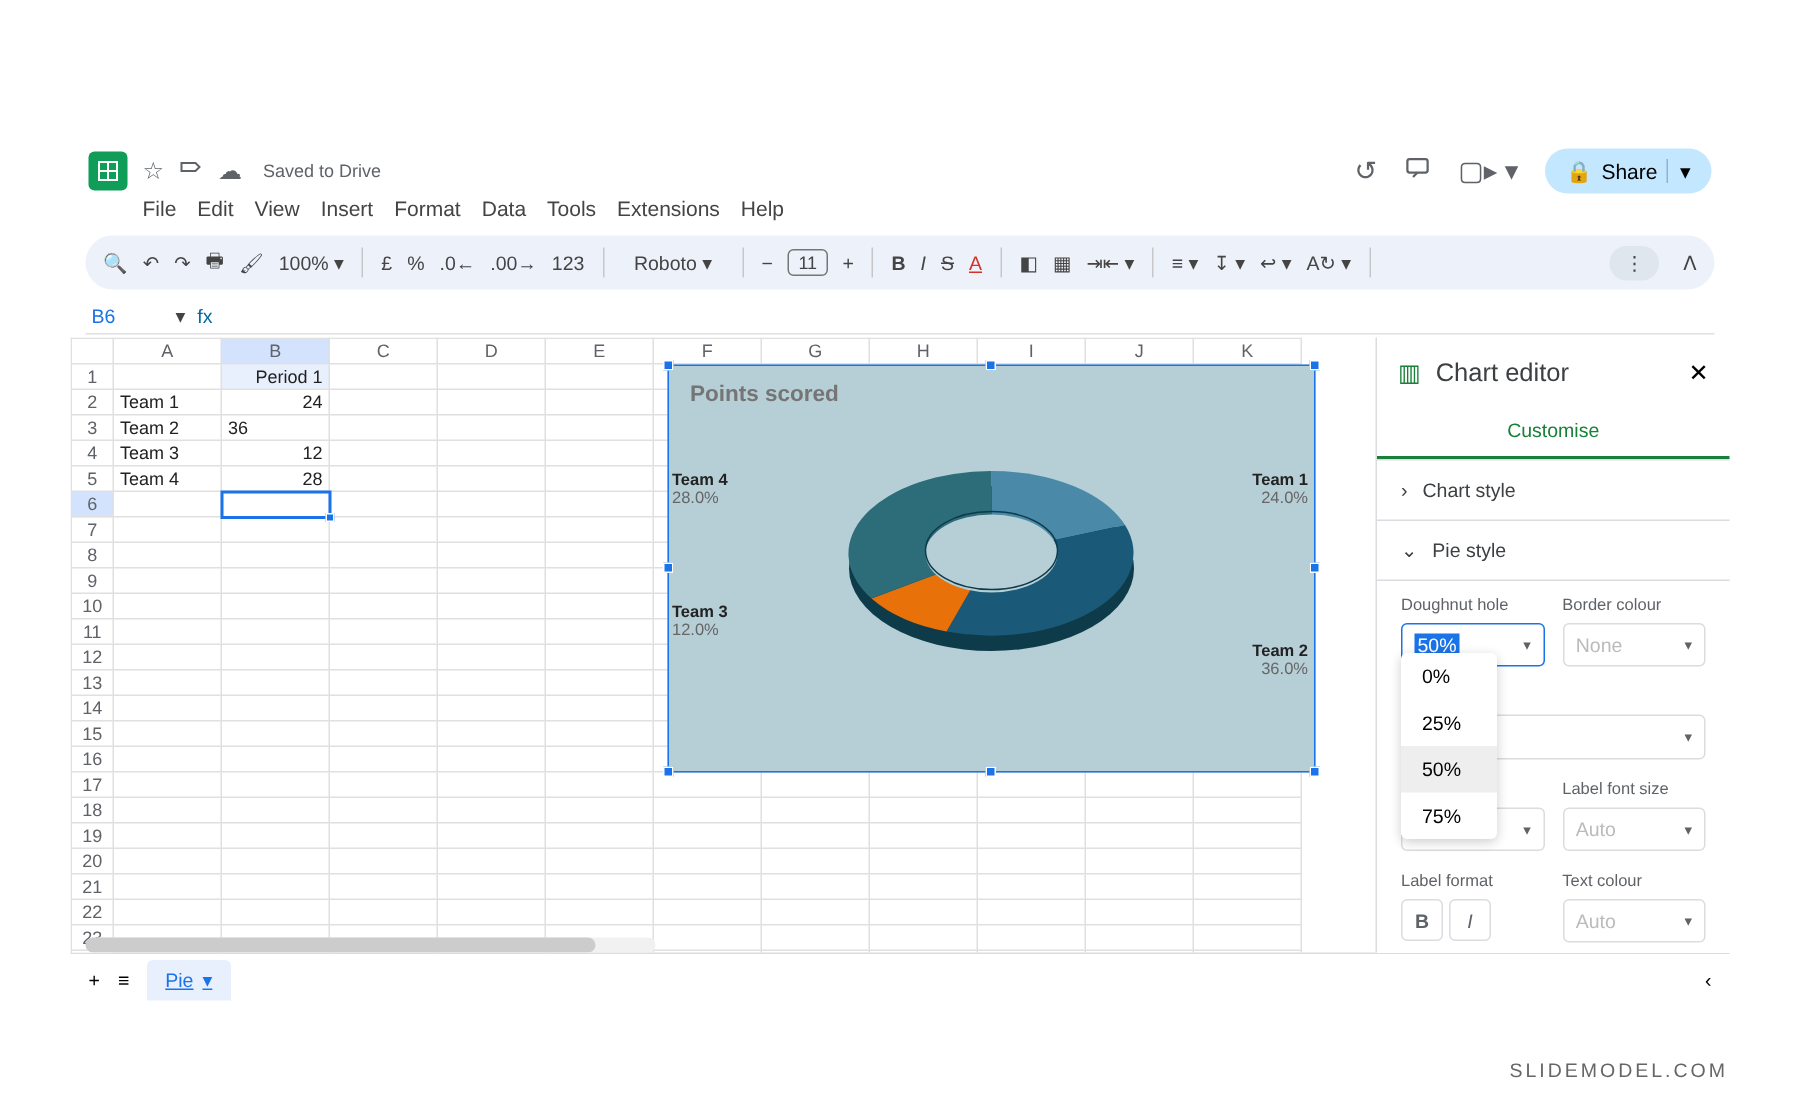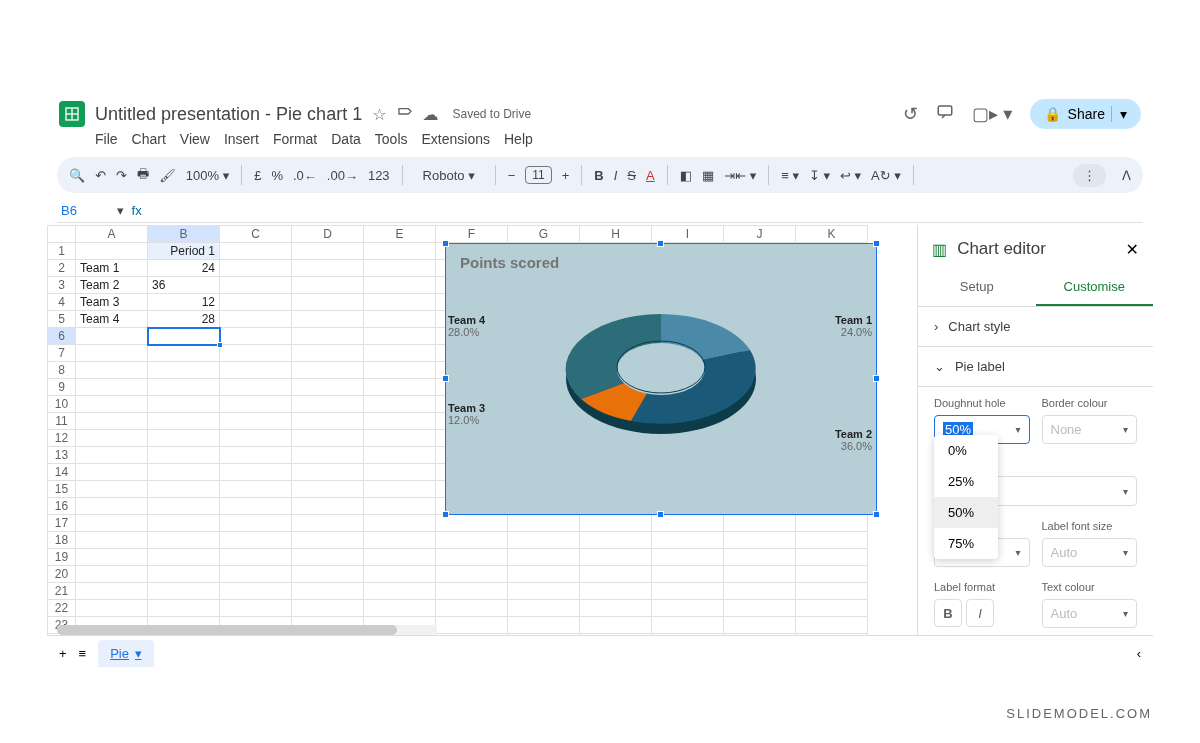--- a/index.html
+++ b/index.html
@@ -81,21 +81,20 @@
 <div class="app">
 
   <div class="titlebar">
     <div class="logo">
       <svg viewBox="0 0 24 24">
           <rect x="3" y="3" width="18" height="18" fill="none" stroke="#fff" stroke-width="2"></rect>
           <line x1="3" y1="12" x2="21" y2="12" stroke="#fff" stroke-width="2"></line>
           <line x1="12" y1="3" x2="12" y2="21" stroke="#fff" stroke-width="2"></line>
         </svg>
     </div>
-    <div class="title">Untitled presentation - Pie chart 1</div>
     <div class="title-icons">
       <span>☆</span>
       <span><svg width="16" height="16" viewBox="0 0 24 24" fill="none" stroke="#5f6368" stroke-width="2">
             <path d="M3 7h14l4 4-4 4H3z"></path>
           </svg></span>
       <span>☁</span>
       <span class="saved">Saved to Drive</span>
     </div>
     <div class="titlebar-right">
       <span class="icon-btn">↺</span>
@@ -107,21 +106,21 @@
       <div class="share-btn">
         <span>🔒</span>
         <span>Share</span>
         <span style="border-left:1px solid #8ab4d8;padding-left:8px;">▾</span>
       </div>
     </div>
   </div>
 
   <div class="menubar">
     <span>File</span>
-    <span>Chart</span>
+    <span>Edit</span>
     <span>View</span>
     <span>Insert</span>
     <span>Format</span>
     <span>Data</span>
     <span>Tools</span>
     <span>Extensions</span>
     <span>Help</span>
   </div>
 
   <div class="toolbar">
@@ -625,31 +624,30 @@
         </div>
     </div>
 
     <div class="sidebar">
       <div class="sidebar-hdr">
         <span style="color:#188038">▥</span>
         <span class="ttl">Chart editor</span>
         <span style="cursor:pointer">✕</span>
       </div>
       <div class="sidebar-tabs">
-        <div>Setup</div>
         <div class="active">Customise</div>
       </div>
       <div class="sidebar-body">
         <div class="section">
           <span>›</span>
           <span>Chart style</span>
         </div>
         <div class="section expanded" style="background:#fff">
           <span>⌄</span>
-          <span>Pie label</span>
+          <span>Pie style</span>
         </div>
         <div class="section-body">
           <div class="field-row">
             <div class="field">
               <div class="field-label">Doughnut hole</div>
               <div class="dropdown sel">
                 <span class="val">50%</span>
                 <span class="caret">▾</span>
               </div>
             </div>

